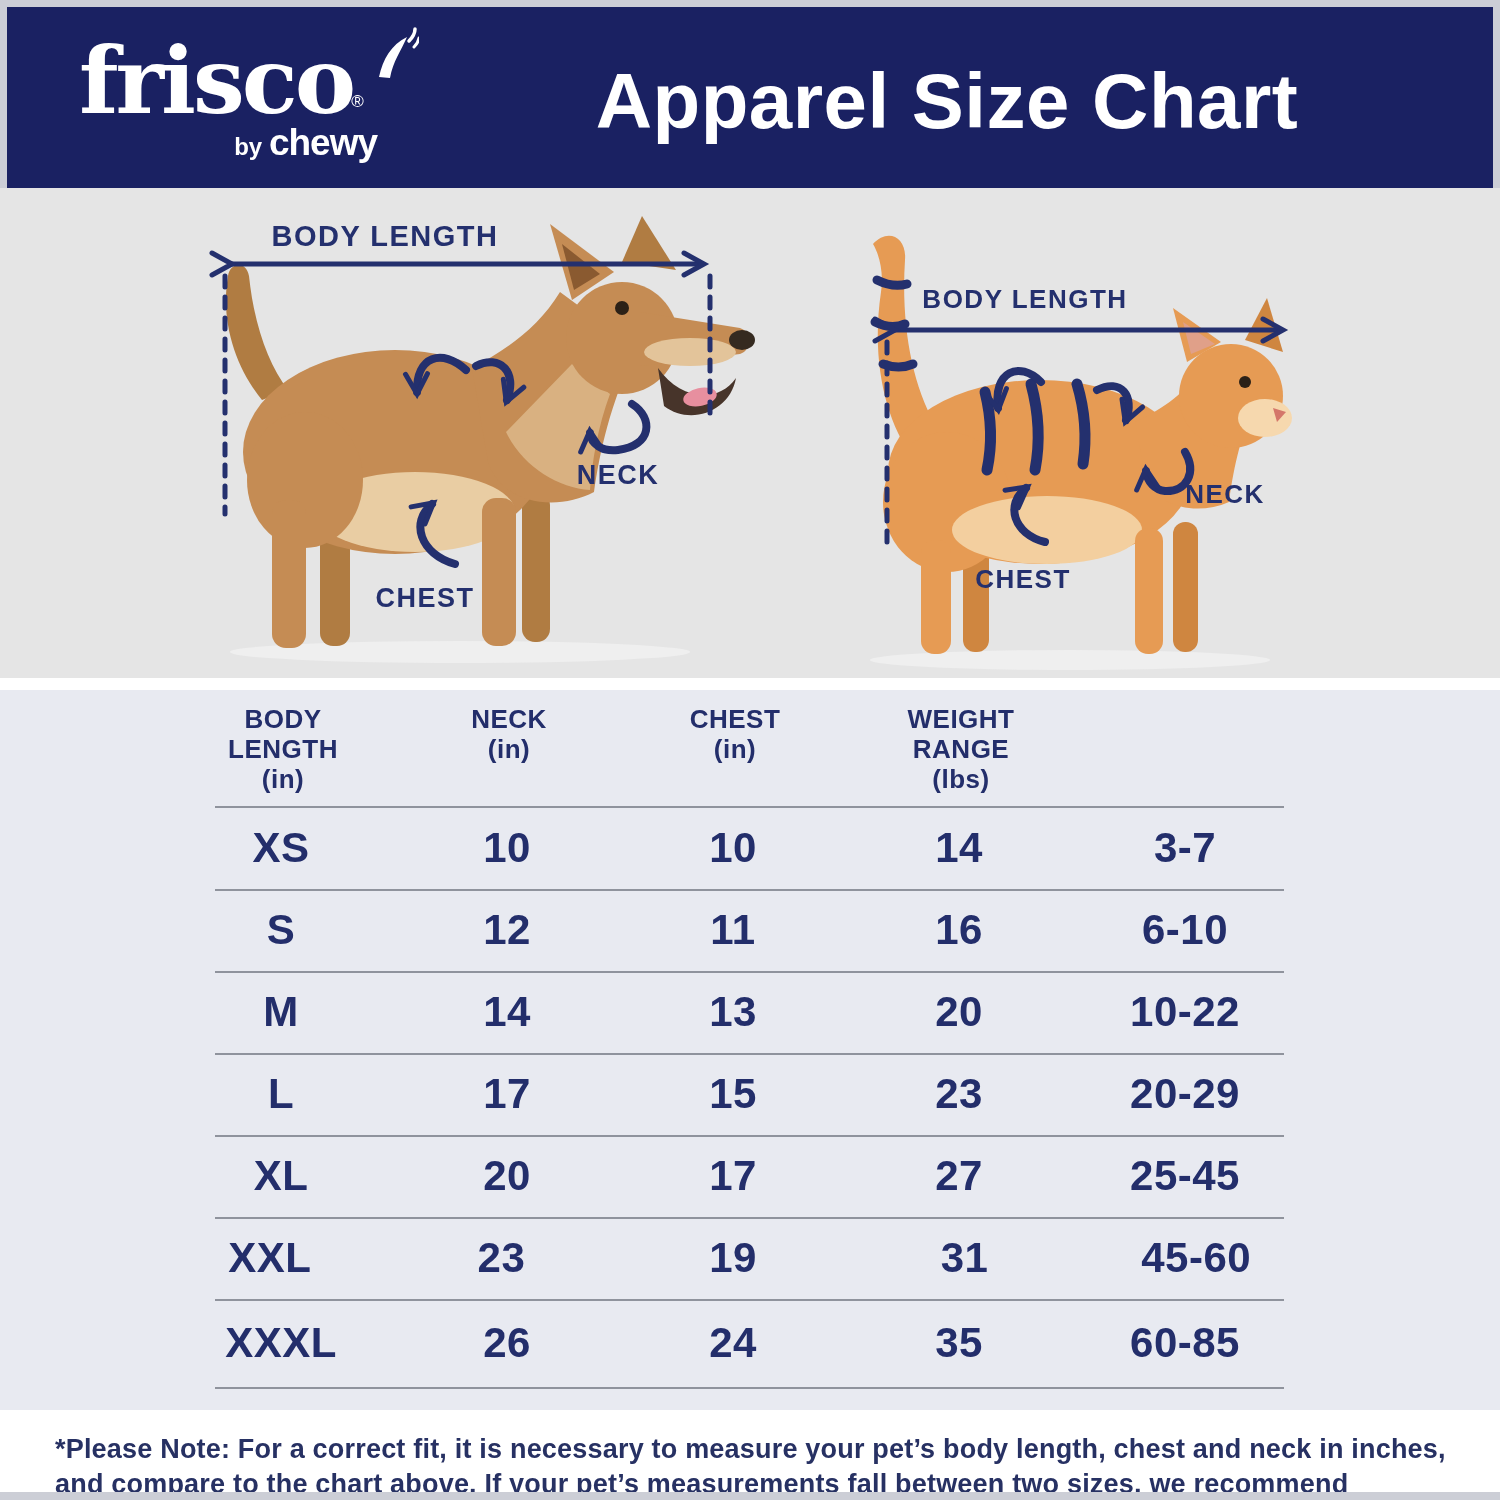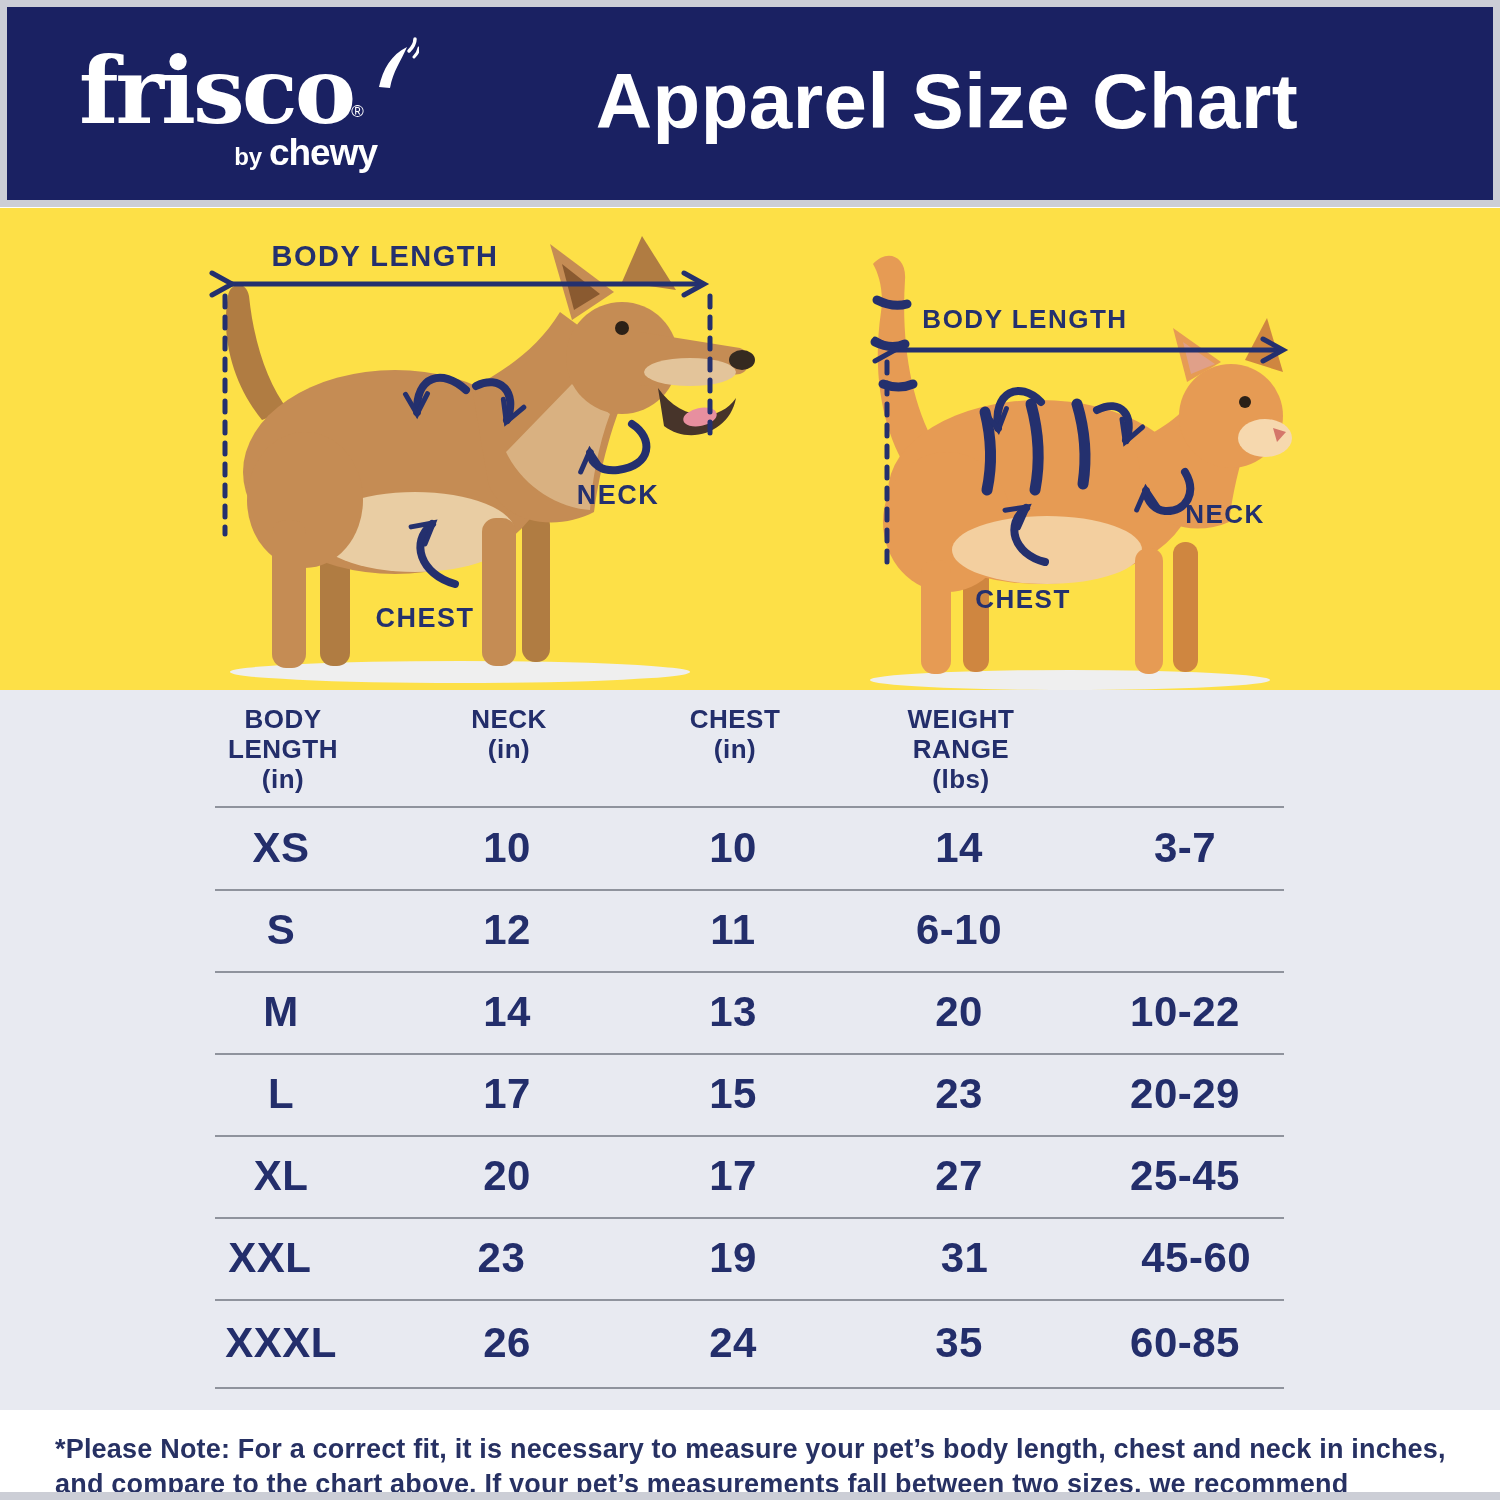--- a/index.html
+++ b/index.html
@@ -3,37 +3,37 @@
 <meta charset="utf-8">
 <style>
   html,body{margin:0;padding:0;background:#ffffff;}
   .canvas{
     position:relative;width:1500px;height:1500px;overflow:hidden;
     background:#ffffff;font-family:"Liberation Sans",sans-serif;color:#232e6b;
   }
   
   .header-frame{position:absolute;top:0;left:0;width:1500px;height:207px;background:#ccced6;}
   .header{position:absolute;top:7px;left:7px;right:7px;height:193px;background:#1a2162;}
-  .logo{position:absolute;left:72px;top:36px;width:300px;}
+  .logo{position:absolute;left:72px;top:26px;width:300px;}
   .brand-line{position:relative;white-space:nowrap;}
   .brand-text{
     font-family:"DejaVu Serif",serif;font-weight:bold;font-size:92px;line-height:1.05;
     color:#ffffff;letter-spacing:-3px;
   }
   .brand-tail{position:absolute;top:-6px;right:-40px;}
   .reg-mark{font-size:17px;color:#ffffff;vertical-align:baseline;position:relative;top:-6px;left:-2px;font-family:"Liberation Sans",sans-serif;}
   .byline{text-align:right;margin-top:-8px;padding-right:2px;color:#ffffff;white-space:nowrap;}
   .byline .by{font-size:24px;font-weight:bold;letter-spacing:0;}
   .byline .chewy{font-size:37px;font-weight:bold;letter-spacing:-1px;text-align:right;}
   .page-title{
     position:absolute;left:520px;top:54px;width:840px;text-align:center;
     font-size:78px;font-weight:bold;color:#ffffff;letter-spacing:0.5px;line-height:1.05;
   }
   
-  .figures{position:absolute;top:208px;left:0;width:1500px;height:490px;background:#fde047;}
+  .figures{position:absolute;top:188px;left:0;width:1500px;height:490px;background:#e5e5e5;}
   svg text{font-family:"Liberation Sans",sans-serif;font-weight:bold;fill:#24306e;}
   .anno{stroke:#24306e;fill:none;stroke-linecap:round;}
   
   .table-bg{position:absolute;top:690px;left:0;width:1500px;height:720px;background:#e8eaf1;}
   .thead{position:absolute;top:704px;left:170px;width:1130px;display:flex;}
   .th{width:226px;text-align:center;font-size:26px;font-weight:bold;line-height:30px;letter-spacing:0.5px;}
   .th span{display:block;}
   .hr{position:absolute;left:215px;width:1069px;height:2px;background:#8f939d;}
   .trow{position:absolute;left:168px;width:1130px;display:flex;align-items:center;}
   .td{width:226px;text-align:center;font-size:42px;font-weight:bold;letter-spacing:0.5px;}
@@ -199,20 +199,21 @@
     <div class="td">XS</div>
     <div class="td">10</div>
     <div class="td">10</div>
     <div class="td">14</div>
     <div class="td">3-7</div>
   </div>
   <div class="trow" style="top:889px;height:82px;">
     <div class="td">S</div>
     <div class="td">12</div>
     <div class="td">11</div>
+    <div class="td">16</div>
     <div class="td">6-10</div>
   </div>
   <div class="trow" style="top:971px;height:82px;">
     <div class="td">M</div>
     <div class="td">14</div>
     <div class="td">13</div>
     <div class="td">20</div>
     <div class="td">10-22</div>
   </div>
   <div class="trow" style="top:1053px;height:82px;">

